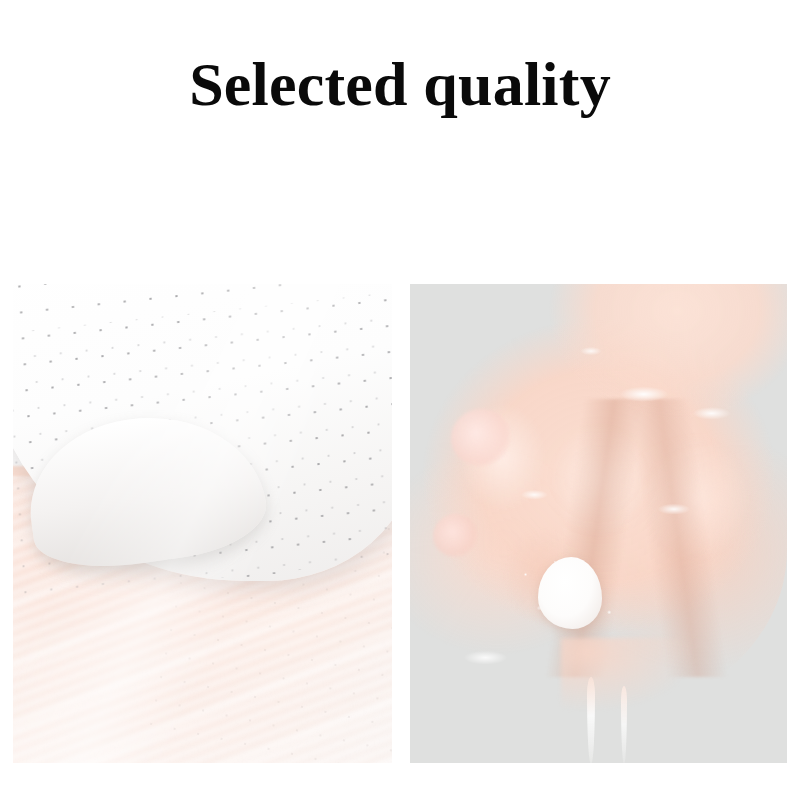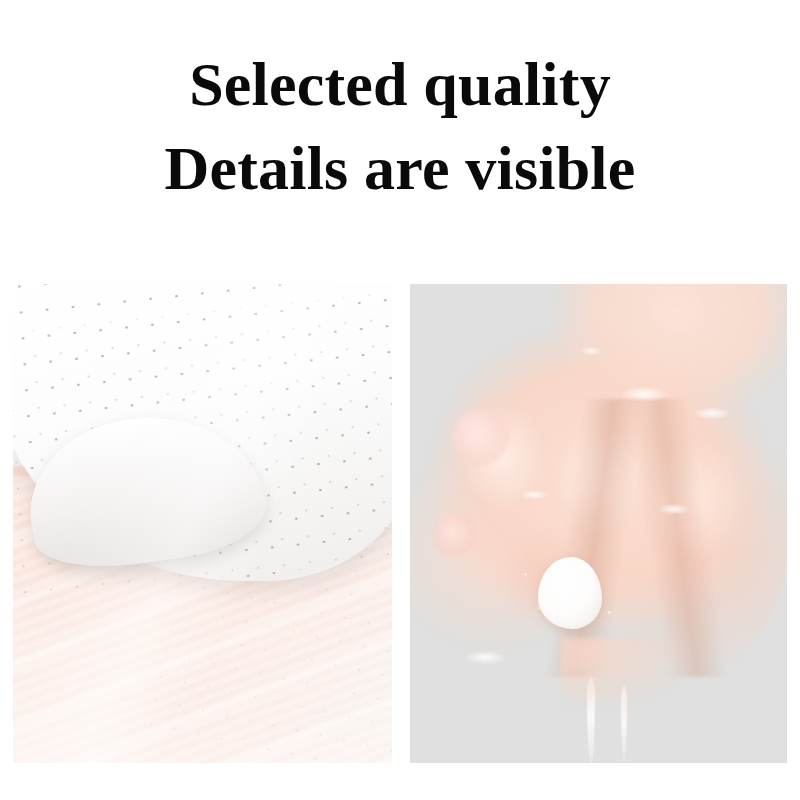--- a/index.html
+++ b/index.html
@@ -313,21 +313,20 @@
     filter: blur(2px);
   }
 </style>
 </head>
 <body>
 
 <div class="poster">
 
   <div class="headline">
     <div class="headline-line">Selected quality</div>
-    <div class="headline-line">Details are visible</div>
   </div>
 
   <div class="panel panel-left">
     <div class="layer lp-base"></div>
     <div class="lp-skin"></div>
     <div class="lp-fingers"></div>
     <div class="lp-veil"></div>
     <div class="lp-dots-lower"></div>
     <div class="lp-sheet"></div>
     <div class="lp-dots"></div>

